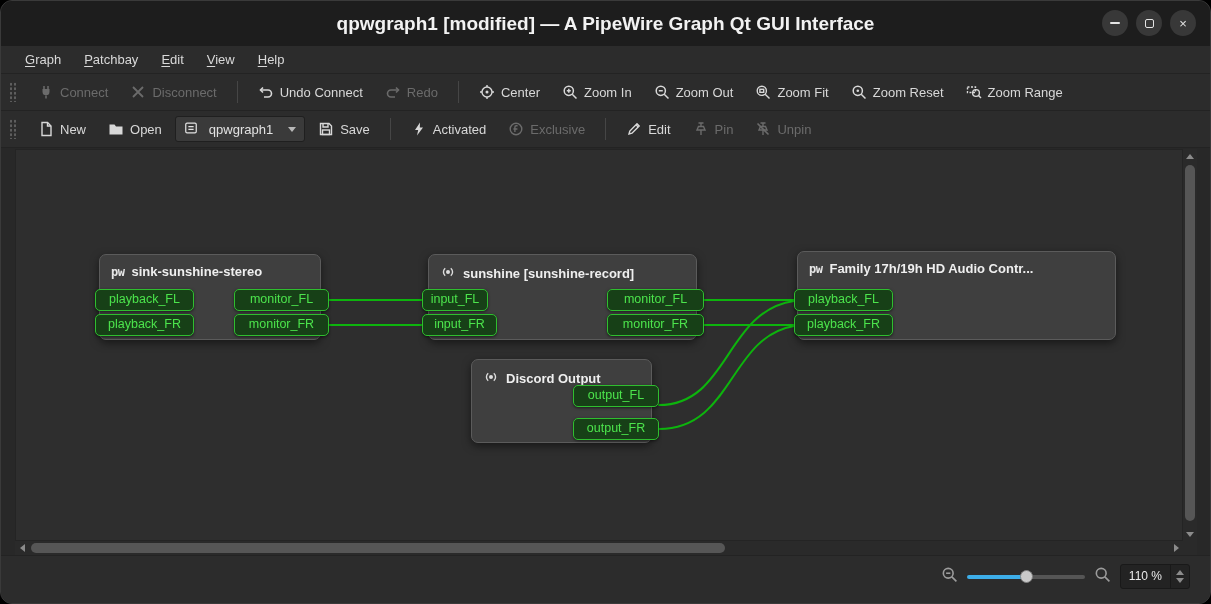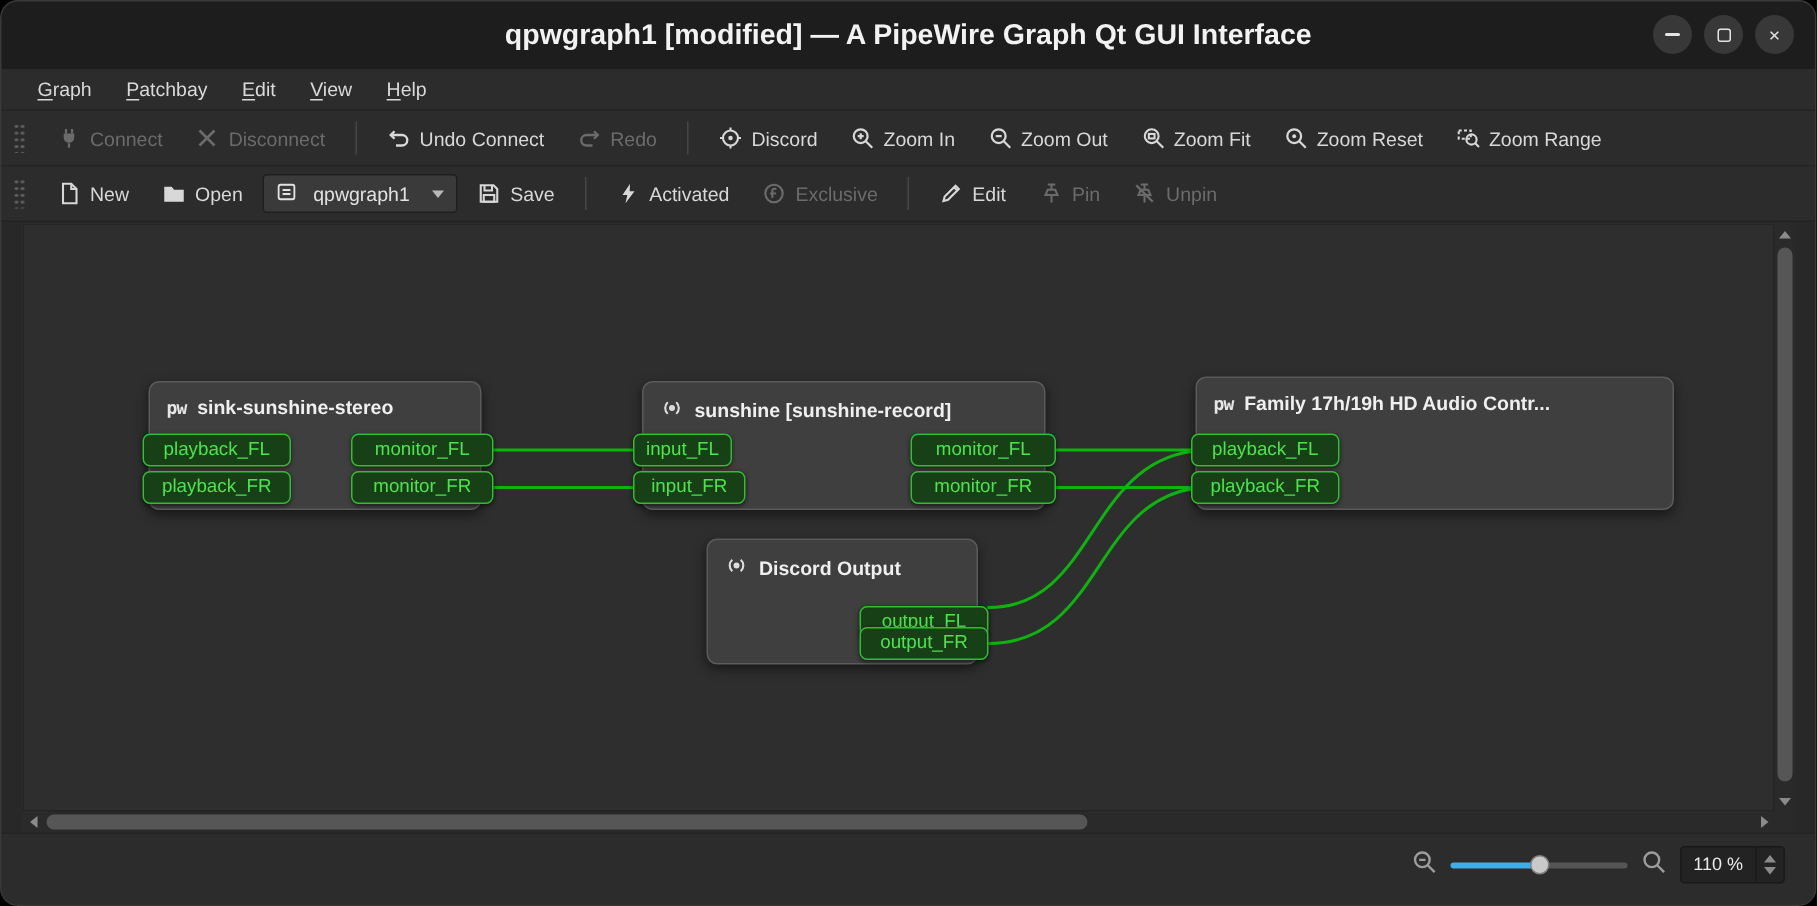--- a/index.html
+++ b/index.html
@@ -141,21 +141,21 @@
     <div class="tb-sep"></div>
 
     <div class="tb-btn">
       <span>
           <svg width="16" height="16" viewBox="0 0 16 16" stroke="currentColor" stroke-width="1.4" fill="none">
             <circle cx="8" cy="8" r="5"></circle>
             <circle cx="8" cy="8" r="1.5" fill="currentColor" stroke="none"></circle>
             <path d="M8 1v2M8 13v2M1 8h2M13 8h2"></path>
           </svg>
         </span>
-      <span>Discord</span>
+      <span>Center</span>
     </div>
 
     <div class="tb-btn">
       <span>
           <svg width="16" height="16" viewBox="0 0 16 16" stroke="currentColor" stroke-width="1.5" fill="none">
             <circle cx="6.8" cy="6.8" r="4.6"></circle>
             <path d="M10.2 10.2L14.5 14.5"></path>
             <path d="M4.8 6.8h4M6.8 4.8v4"></path>
           </svg>
         </span>
@@ -359,21 +359,21 @@
     <div class="port" style="left:219px; top:165px; width:95px;">monitor_FR</div>
 
     <div class="port" style="left:407px; top:140px; width:66px;">input_FL</div>
     <div class="port" style="left:407px; top:165px; width:75px;">input_FR</div>
     <div class="port" style="left:592px; top:140px; width:97px;">monitor_FL</div>
     <div class="port" style="left:592px; top:165px; width:97px;">monitor_FR</div>
 
     <div class="port" style="left:779px; top:140px; width:99px;">playback_FL</div>
     <div class="port" style="left:779px; top:165px; width:99px;">playback_FR</div>
 
-    <div class="port" style="left:558px; top:255px; width:86px;">output_FL</div>
+    <div class="port" style="left:558px; top:236px; width:86px;">output_FL</div>
     <div class="port" style="left:558px; top:269px; width:86px;">output_FR</div>
   </div>
 
   <div class="vscroll">
     <div class="sb-btn" style="top:0; left:0;">
         <span class="tri-up"></span>
       </div>
     <div class="vthumb"></div>
     <div class="sb-btn" style="bottom:0; left:0;">
         <span class="tri-down"></span>

